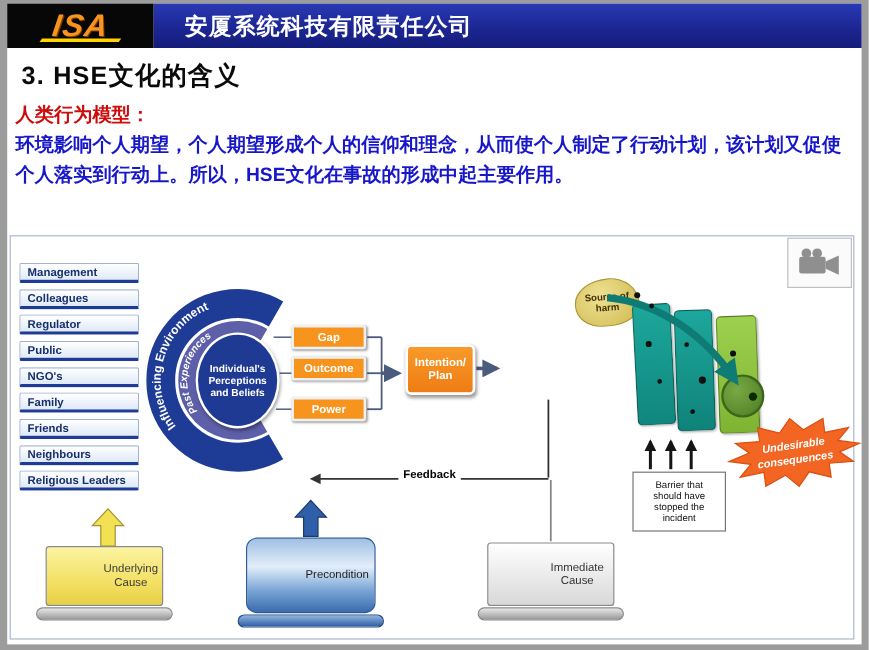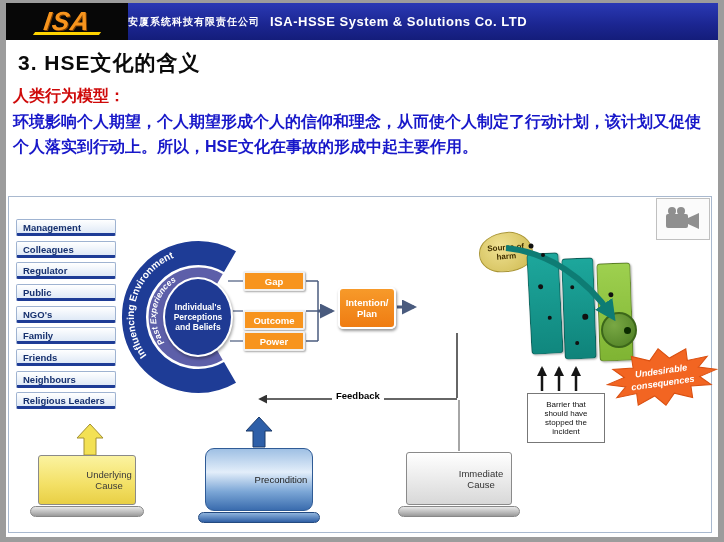--- a/index.html
+++ b/index.html
@@ -8,21 +8,21 @@
   .slide{position:absolute;left:6px;top:3px;width:712px;height:534px;background:#ffffff;}
   .abs{position:absolute;}
   
   .header{position:absolute;left:6px;top:3px;width:712px;height:37px;display:flex;align-items:stretch;}
   .logo-panel{width:122px;background:#070707;display:flex;align-items:center;justify-content:center;position:relative;}
   .logo-text{font-style:italic;font-weight:900;font-size:26px;color:#f7941d;letter-spacing:1px;
              text-shadow:1px 1px 0 #7a3d00;transform:skewX(-8deg);}
   .logo-swoosh{position:absolute;left:28px;bottom:5px;width:66px;height:3px;background:#ffd400;transform:skewX(-35deg);}
   .header-right{flex:1;background:linear-gradient(180deg,#2a39b4 0%,#1b2590 60%,#141d7a 100%);
                 display:flex;align-items:center;}
-  .header-cn{color:#fff;font-weight:bold;font-size:10px;margin-left:0;letter-spacing:1px;}
+  .header-cn{color:#fff;font-weight:bold;font-size:19px;margin-left:26px;letter-spacing:1px;}
   .header-en{color:#fff;font-weight:bold;font-size:13px;margin-left:10px;letter-spacing:.5px;}
   
   .page-title{left:18px;top:49px;font-size:21px;font-weight:bold;color:#0a0a0a;letter-spacing:1px;}
   .lead-label{left:13px;top:86px;font-size:16px;font-weight:bold;color:#cf0a0a;}
   .lead-body{left:13px;top:109px;width:702px;font-size:16px;font-weight:600;color:#1717c9;line-height:25px;}
   
   .diagram{left:8px;top:196px;width:704px;height:337px;border:1px solid #a9b9cf;background:#fff;box-sizing:border-box;}
   
   .inf{left:16px;width:100px;height:17px;line-height:15px;padding-left:6px;box-sizing:border-box;
        background:linear-gradient(180deg,#ffffff,#dfe9f6);border:1px solid #9fb3d1;border-bottom:3px solid #1e3c96;
@@ -71,21 +71,20 @@
 <div class="app">
   <div class="slide"></div>
 
   <div class="header">
     <div class="logo-panel">
       <span class="logo-text">ISA</span>
       <span class="logo-swoosh"></span>
     </div>
     <div class="header-right">
       <span class="header-cn">安厦系统科技有限责任公司</span>
-      <span class="header-en">ISA-HSSE  System &amp; Solutions Co. LTD</span>
     </div>
   </div>
 
   <div class="abs page-title">3. HSE文化的含义</div>
   <div class="abs lead-label">人类行为模型：</div>
   <div class="abs lead-body">环境影响个人期望，个人期望形成个人的信仰和理念，从而使个人制定了行动计划，该计划又促使个人落实到行动上。所以，HSE文化在事故的形成中起主要作用。</div>
 
   <div class="abs diagram"></div>
 
   <svg class="overlay">
@@ -132,21 +131,21 @@
       <textPath href="#arcOuterTextPath" startOffset="6%">Influencing Environment</textPath>
     </text>
     <text font-size="8.5" font-weight="bold" font-style="italic" fill="#ffffff">
       <textPath href="#arcInnerTextPath" startOffset="2%">Past Experiences</textPath>
     </text>
   </svg>
 
   <div class="abs ellipse">Individual's Perceptions and Beliefs</div>
 
   <div class="abs factor" style="top:271px">Gap</div>
-  <div class="abs factor" style="top:310px">Outcome</div>
+  <div class="abs factor" style="top:297px">Outcome</div>
   <div class="abs factor" style="top:331px">Power</div>
 
   <div class="abs flowbox intention">
     <span>Intention/</span>
     <span>Plan</span>
   </div>
 
   <div class="abs harm">Source of harm</div>
 
   <div class="abs panel p1">

